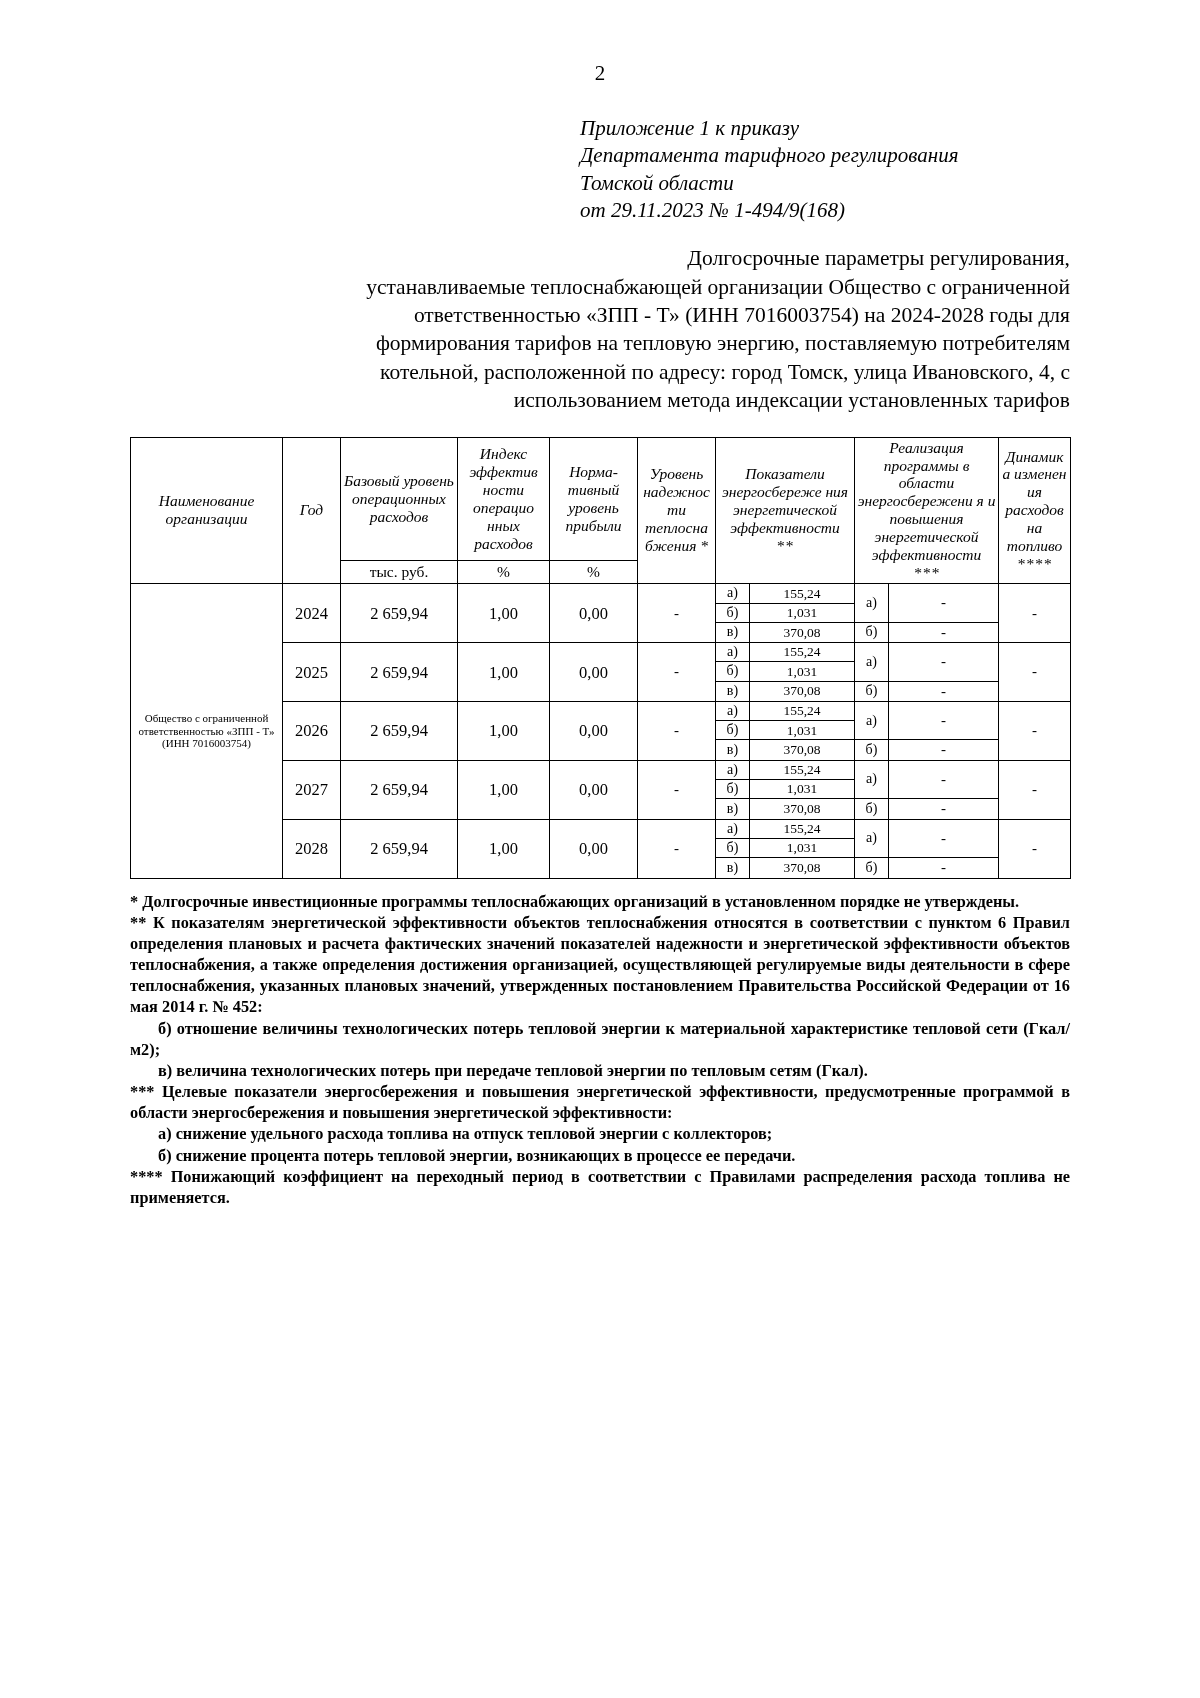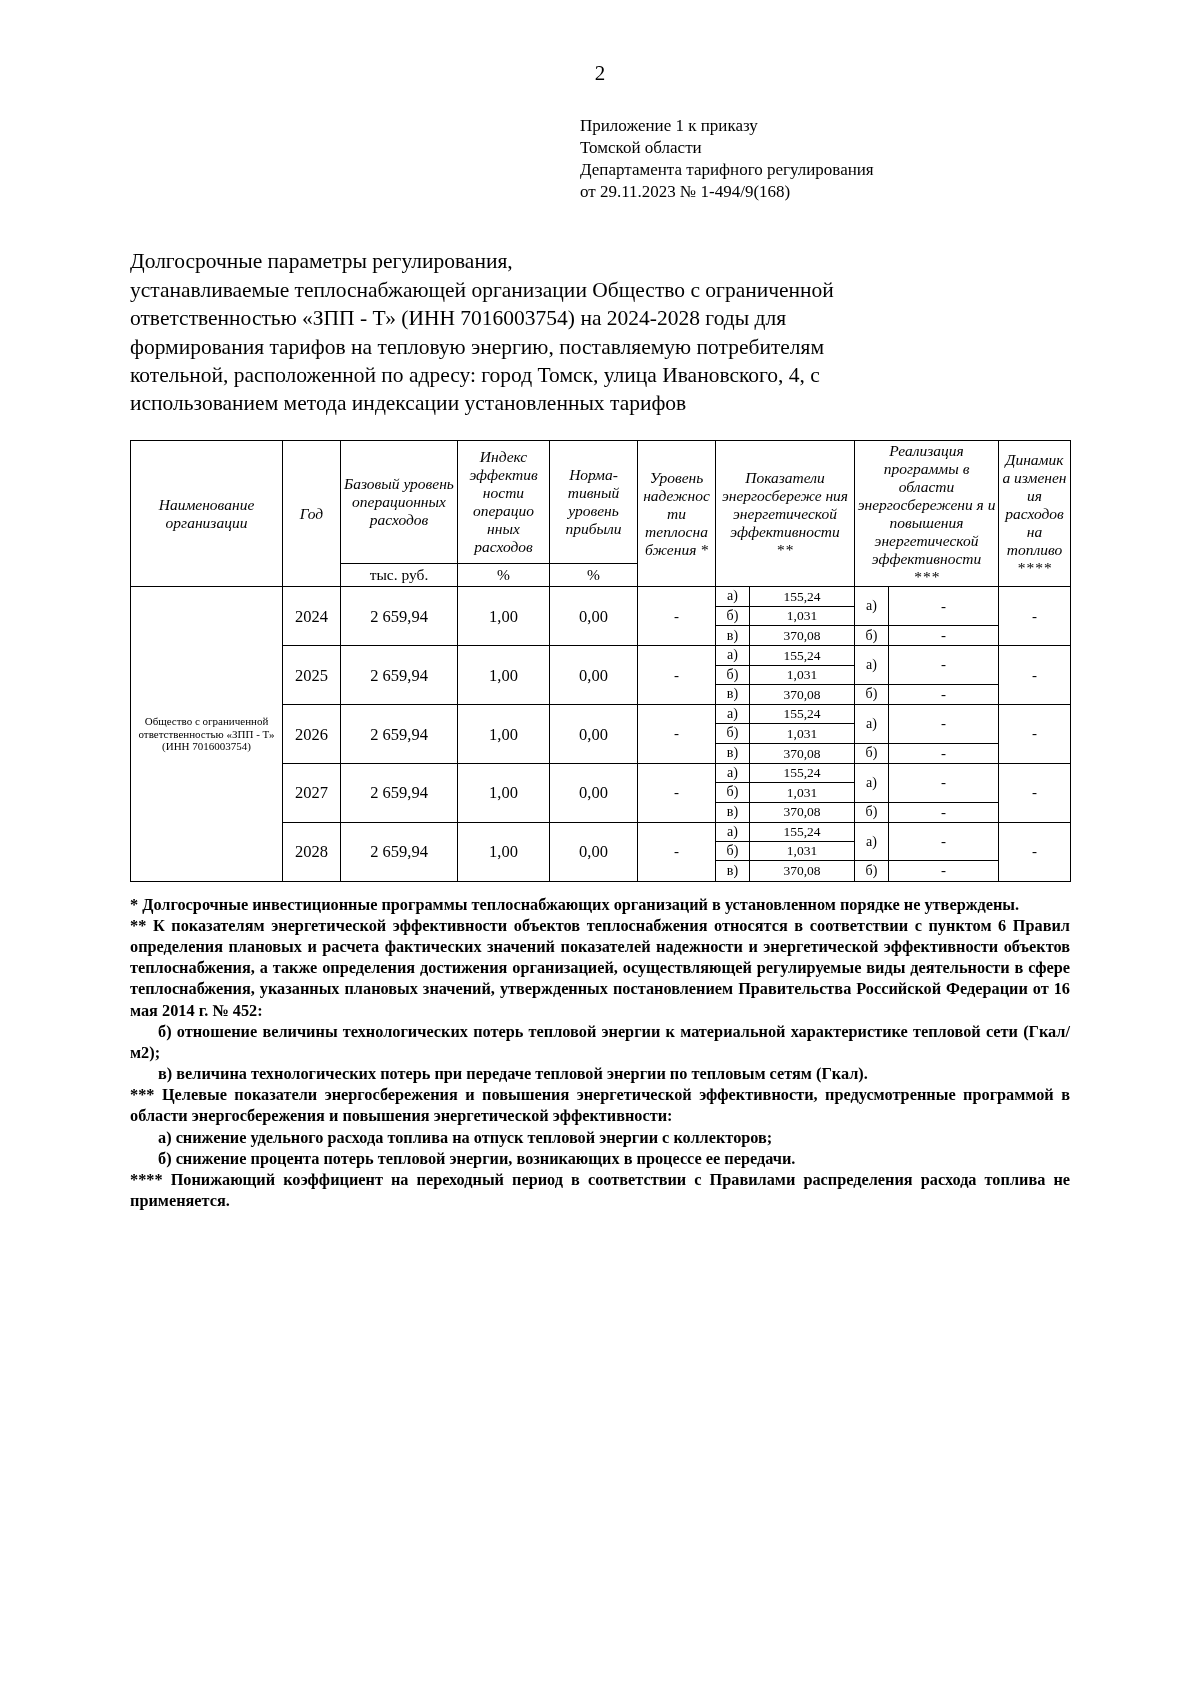--- a/index.html
+++ b/index.html
@@ -22,29 +22,30 @@
     position: relative;
   }
   .page-number {
     text-align: center;
     font-size: 21px;
     line-height: 1.1;
     margin: 0 0 30px 0;
   }
   .appendix-block {
     margin-left: 450px;
-    font-size: 17px;
+    font-size: 21px;
     line-height: 1.30;
+    font-style: italic;
   }
   .appendix-block div {
     white-space: nowrap;
   }
   .doc-title {
-    margin-top: 44px;
-    text-align: left;
+    margin-top: 20px;
+    text-align: right;
     font-size: 21.5px;
     line-height: 1.32;
   }
   .doc-title div { }
 
   table.params {
     border-collapse: collapse;
     margin-top: 22px;
     width: 940px;
     table-layout: fixed;
@@ -106,22 +107,22 @@
 </style>
 </head>
 <body>
 
 <div class="page">
 
   <div class="page-number">2</div>
 
   <div class="appendix-block">
     <div>Приложение 1 к приказу</div>
+    <div>Департамента тарифного регулирования</div>
     <div>Томской области</div>
-    <div>Департамента тарифного регулирования</div>
     <div>от 29.11.2023 № 1-494/9(168)</div>
   </div>
 
   <div class="doc-title">
     <div>Долгосрочные параметры регулирования,</div>
     <div>устанавливаемые теплоснабжающей организации Общество с ограниченной</div>
     <div>ответственностью «ЗПП - Т» (ИНН 7016003754) на 2024-2028 годы для</div>
     <div>формирования тарифов на тепловую энергию, поставляемую потребителям</div>
     <div>котельной, расположенной по адресу: город Томск, улица Ивановского, 4, с</div>
     <div>использованием метода индексации установленных тарифов</div>

